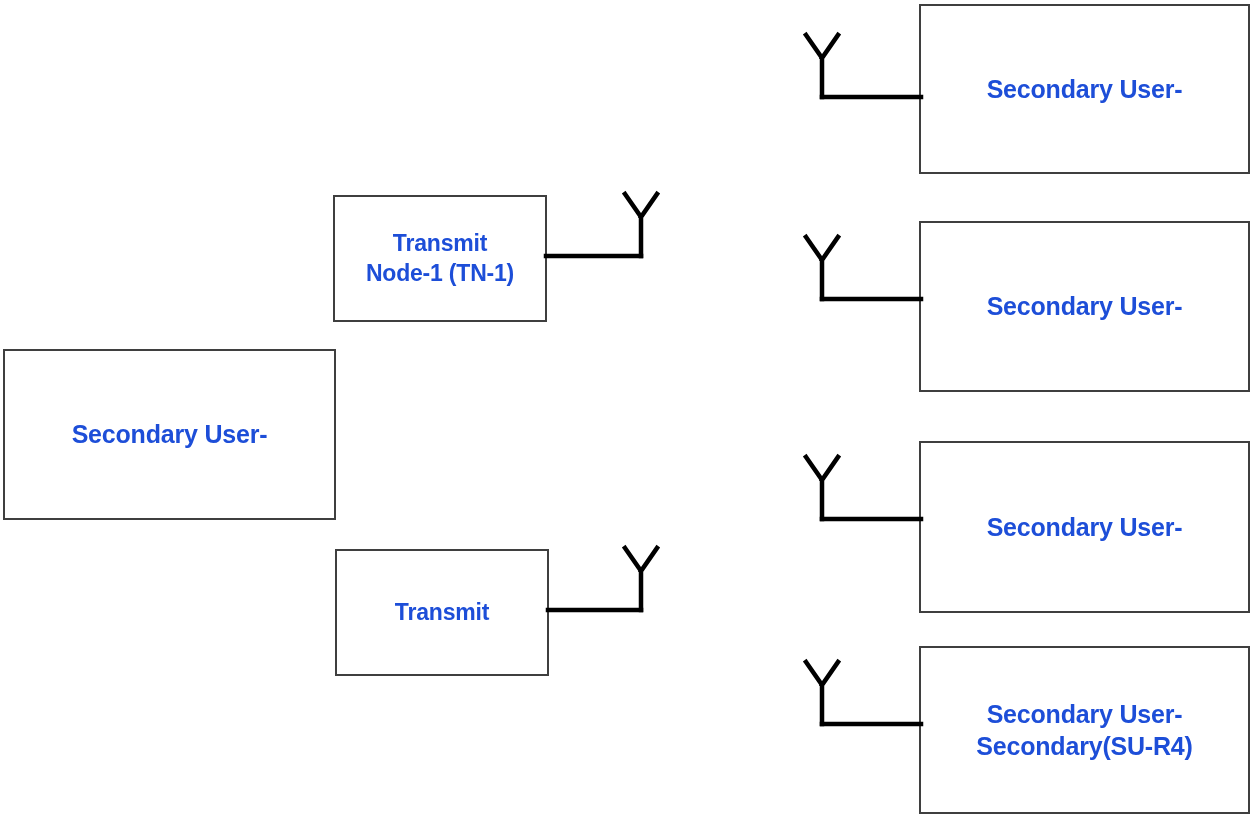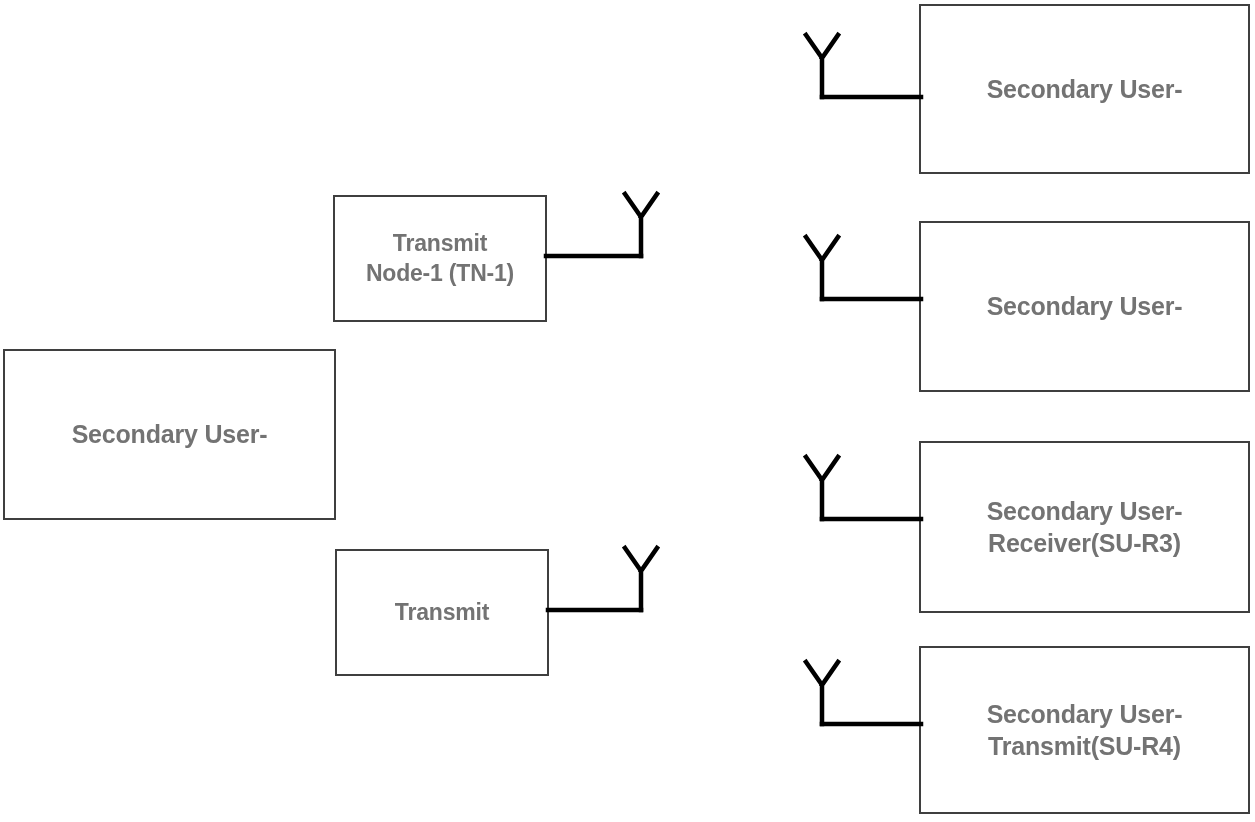--- a/index.html
+++ b/index.html
@@ -20,21 +20,21 @@
   }
   .node-box {
     position: absolute;
     box-sizing: border-box;
     background: #ffffff;
     border: 2px solid #3f3f3f;
     display: flex;
     align-items: center;
     justify-content: center;
     text-align: center;
-    color: #737373;
+    color: #1d4ed8;
     font-weight: bold;
     line-height: 1.30;
     letter-spacing: -0.2px;
   }
   .node-box .label-line {
     display: block;
     white-space: nowrap;
   }
   .box-su-t {
     left: 3px;
@@ -135,32 +135,31 @@
     </div>
   </div>
   <svg class="antenna-svg ant-r2" viewBox="0 0 130 80">
     <path d="M 24 67 L 24 28 L 8 5 M 24 28 L 40 5"></path>
     <path d="M 24 67 L 123 67"></path>
   </svg>
 
   <div class="node-box box-su-r box-su-r3">
     <div>
       <span class="label-line">Secondary User-</span>
-      <span class="label-line">Receiver(SU-R3)</span>
     </div>
   </div>
   <svg class="antenna-svg ant-r3" viewBox="0 0 130 80">
     <path d="M 24 67 L 24 28 L 8 5 M 24 28 L 40 5"></path>
     <path d="M 24 67 L 123 67"></path>
   </svg>
 
   <div class="node-box box-su-r box-su-r4">
     <div>
       <span class="label-line">Secondary User-</span>
-      <span class="label-line">Transmit(SU-R4)</span>
+      <span class="label-line">Secondary(SU-R4)</span>
     </div>
   </div>
   <svg class="antenna-svg ant-r4" viewBox="0 0 130 80">
     <path d="M 24 67 L 24 28 L 8 5 M 24 28 L 40 5"></path>
     <path d="M 24 67 L 123 67"></path>
   </svg>
 
 </div>
 
 </body></html>

